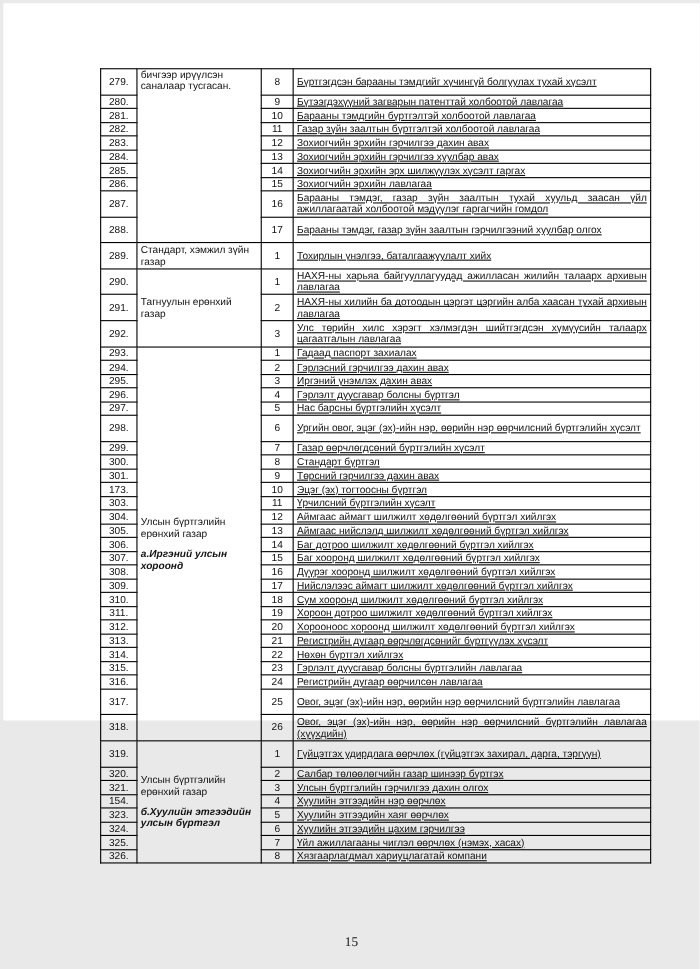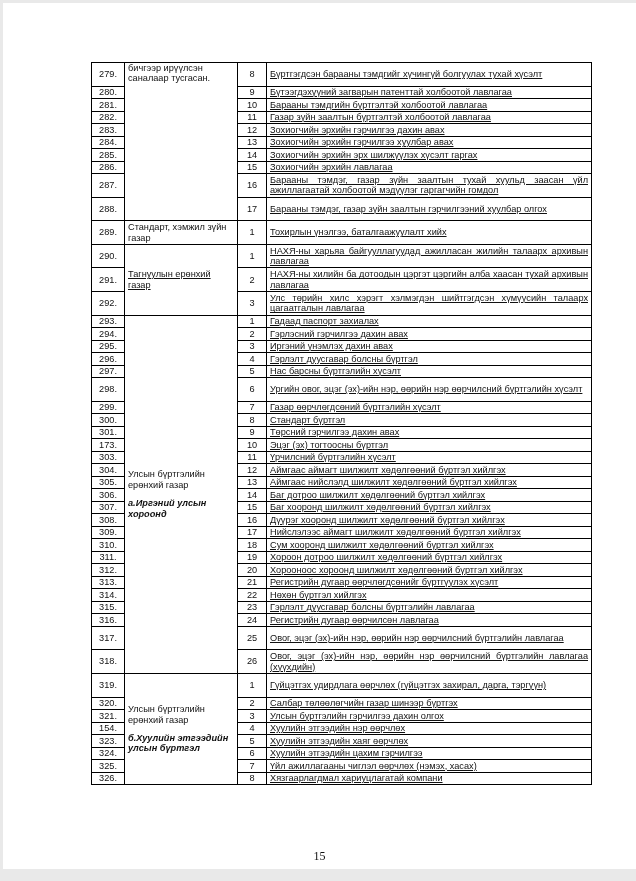--- a/index.html
+++ b/index.html
@@ -6,21 +6,21 @@
   body {
     width: 636px; height: 881px;
     background: #e9e9e9;
     position: relative;
     overflow: hidden;
     font-family: "Liberation Sans", sans-serif;
   }
   .page {
     position: absolute;
     left: 3px; top: 3px;
-    width: 633px; height: 866px;
+    width: 633px; height: 652px;
     background: #ffffff;
   }
   table.svc {
     position: absolute;
     left: 88px; top: 59px;
     width: 500px;
     border-collapse: collapse;
     table-layout: fixed;
     font-size: 9.2px;
     line-height: 10.4px;
@@ -113,21 +113,21 @@
           <td class="desc">Барааны тэмдэг, газар зүйн заалтын гэрчилгээний хуулбар олгох</td>
         </tr>
         <tr class="r2">
           <td class="num">289.</td>
           <td class="org" rowspan="1" style="vertical-align: middle;"><span>Стандарт, хэмжил зүйн газар</span></td>
           <td class="idx">1</td>
           <td class="desc">Тохирлын үнэлгээ, баталгаажуулалт хийх</td>
         </tr>
         <tr class="r2">
           <td class="num">290.</td>
-          <td class="org" rowspan="3" style="vertical-align: middle; text-decoration: underline;"><span>Тагнуулын ерөнхий газар</span></td>
+          <td class="org" rowspan="3" style="vertical-align: middle;"><span>Тагнуулын ерөнхий газар</span></td>
           <td class="idx">1</td>
           <td class="desc">НАХЯ-ны харьяа байгууллагуудад ажилласан жилийн талаарх архивын лавлагаа</td>
         </tr>
         <tr class="r2">
           <td class="num">291.</td>
           <td class="idx">2</td>
           <td class="desc">НАХЯ-ны хилийн ба дотоодын цэргэт цэргийн алба хаасан тухай архивын лавлагаа</td>
         </tr>
         <tr class="r2">
           <td class="num">292.</td>

